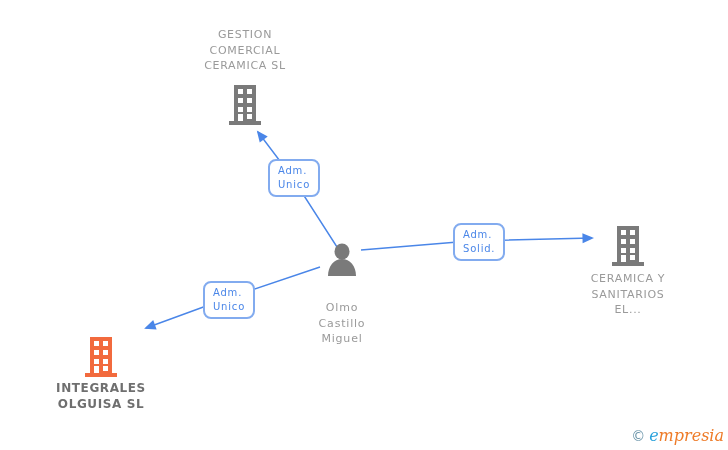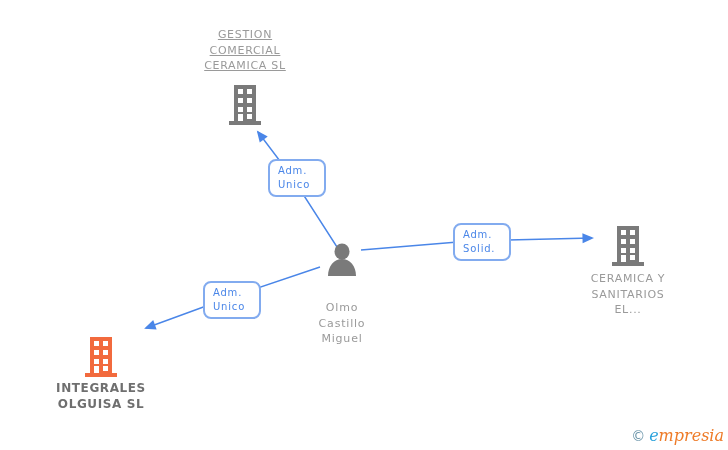--- a/index.html
+++ b/index.html
@@ -48,40 +48,40 @@
     margin-top: 24px;
   }
   .company-label.highlight {
     font-weight: bold;
     font-size: 12px;
     line-height: 16px;
     letter-spacing: 0.6px;
     color: var(--highlight-text, #6f6f6f);
   }
   .node-gestion    { left: 170px; top: 27px;  width: 150px; }
-  .node-gestion .company-label { margin-bottom: 11px; text-decoration: underline; }
+  .node-gestion .company-label { margin-bottom: 11px; }
   .node-person     { left: 290px; top: 243px; width: 104px; }
   .node-ceramica   { left: 568px; top: 226px; width: 120px; }
   .node-ceramica .company-label { margin-top: 5px; }
   .node-integrales { left: 28px;  top: 337px; width: 146px; }
   .node-integrales .company-label { margin-top: 3px; }
 
   .building .solid { fill: var(--icon-gray, #7a7a7a); }
   .building .window { fill: #ffffff; }
   .building.highlight .solid { fill: var(--highlight-orange, #f26a3d); }
   .person-icon-svg .solid { fill: var(--icon-gray, #7a7a7a); }
 
   
   .edge-label {
     position: absolute;
     box-sizing: border-box;
     background: #ffffff;
     border: 2px solid var(--label-border-blue, #82abef);
     border-radius: 8px;
-    padding: 3px 14px 4px 8px;
+    padding: 3px 8px 4px 8px;
     font-size: 10px;
     line-height: 13.5px;
     letter-spacing: 0.8px;
     color: var(--edge-blue, #4a86e8);
     white-space: pre-line;
   }
   .edge-label-1 { left: 268px; top: 159px; }
   .edge-label-2 { left: 453px; top: 223px; }
   .edge-label-3 { left: 203px; top: 281px; }
 

